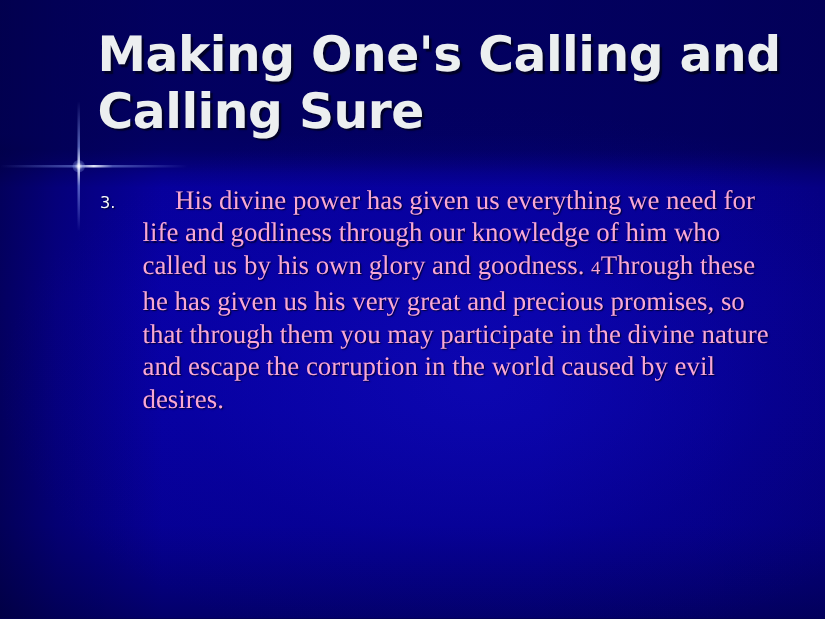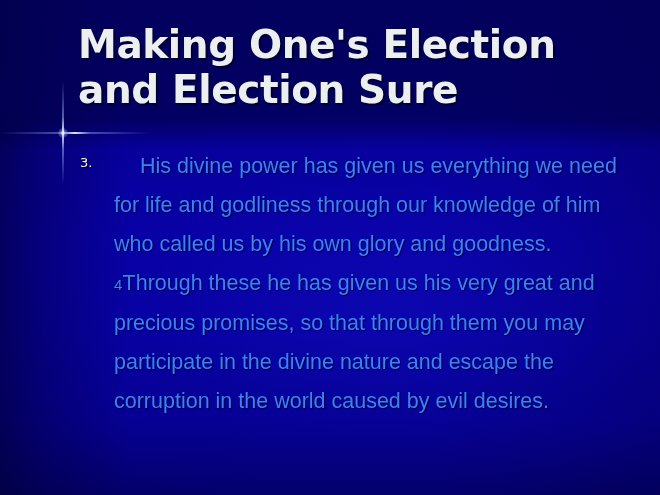--- a/index.html
+++ b/index.html
@@ -138,24 +138,24 @@
     position: absolute;
     left: 2px;
     top: 9px;
     color: #f2f4f6;
     font-size: 13px;
     line-height: 13px;
     font-family: "DejaVu Sans", sans-serif;
     text-shadow: 1px 1px 1px rgba(0,0,30,0.8);
   }
   .body-text {
-    color: #3b82f6;
-    font-family: Liberation Sans, sans-serif;
+    color: #f9a8d4;
+    font-family: Liberation Serif, serif;
     font-size: 21.5px;
-    line-height: 39px;
+    line-height: 26px;
     text-shadow: 1px 1px 1px rgba(0,0,40,0.85);
     text-indent: 26px;
   }
   .verse-num {
     font-size: 15px;
     letter-spacing: 0.2px;
   }
 </style>
 </head>
 <body>
@@ -166,21 +166,21 @@
   <div class="bg-hglow"></div>
   <div class="bg-topband"></div>
   <div class="bg-vignette"></div>
 
   <div class="sparkle">
     <div class="hbar"></div>
     <div class="vbar"></div>
     <div class="core"></div>
   </div>
 
-  <div class="title">Making One's Election and Election Sure</div>
+  <div class="title">Making One's Calling and Calling Sure</div>
 
   <div class="body-block">
     <div class="list-item">
       <span class="marker">3.</span>
       <div class="body-text">
         <span>His divine power has given us everything we need for life and godliness through our knowledge of him who called us by his own glory and goodness. </span><span class="verse-num">4</span><span>Through these he has given us his very great and precious promises, so that through them you may participate in the divine nature and escape the corruption in the world caused by evil desires.</span>
       </div>
     </div>
   </div>
 

